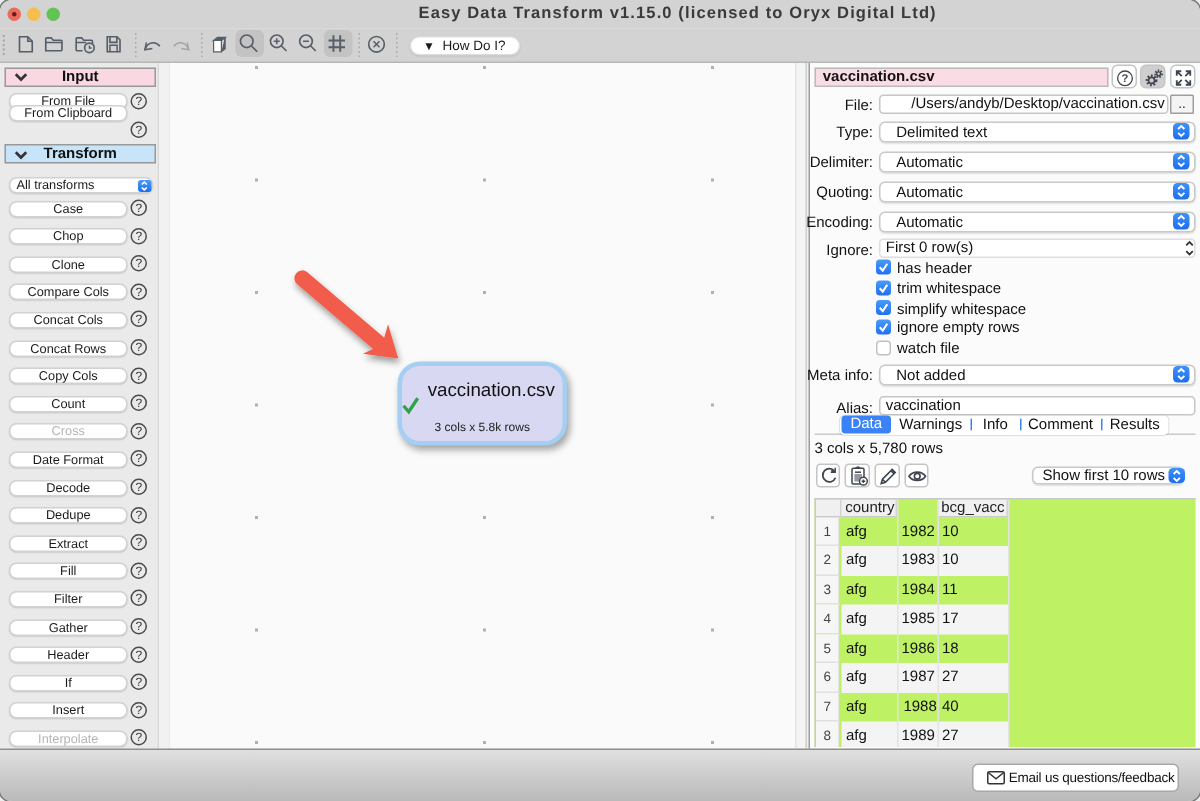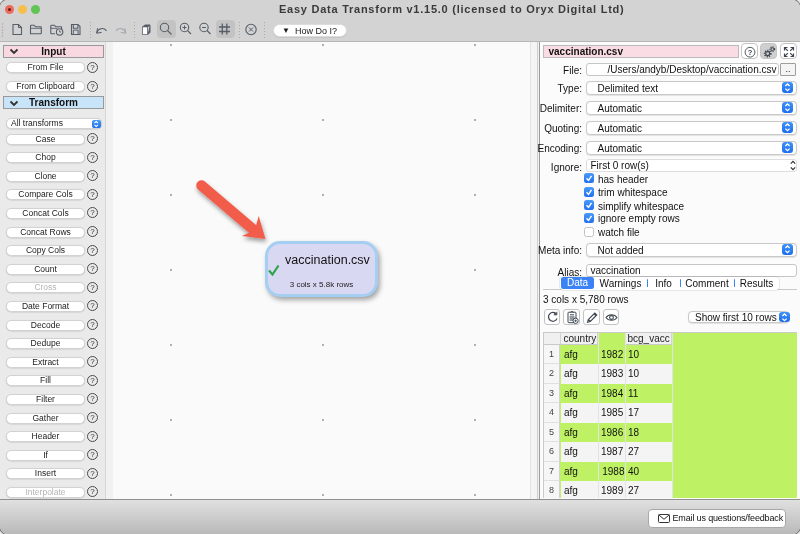--- a/index.html
+++ b/index.html
@@ -130,21 +130,21 @@
     <div class="tsep" style="left:264px;"></div>
     <div id="howdoi"><span style="font-size:8px;vertical-align:0.5px;">▼</span>&nbsp; How Do I?</div>
   </div>
 
   <div id="sidebar">
     <div class="shead" style="top:3px;background:#f9d8e2;"><svg width="10" height="8" style="left:5px;top:2px;" fill="none" stroke="#333" stroke-width="1.8">
           <path d="M1.5 1.5 l3.5 3.5 3.5-3.5"></path>
         </svg>Input</div>
     <div class="sbtn" style="top:20px;">From File</div>
       <div class="qm" style="top:19.5px;">?</div>
-    <div class="sbtn" style="top:39px;">From Clipboard</div>
+    <div class="sbtn" style="top:28px;">From Clipboard</div>
       <div class="qm" style="top:38.5px;">?</div>
     <div class="shead" style="top:54px;background:#c8e4f8;"><svg width="10" height="8" style="left:5px;top:2.5px;" fill="none" stroke="#333" stroke-width="1.8">
           <path d="M1.5 1.5 l3.5 3.5 3.5-3.5"></path>
         </svg>Transform</div>
     <div class="sbtn" style="top:75.5px;width:96px;text-align:left;padding-left:4px;">All transforms
       <span style="position:absolute;right:0.5px;top:1px;width:8.8px;height:8.2px;border-radius:2px;background:linear-gradient(#4a9bf8,#1d6ef0);">
           <svg width="8.5" height="8" style="left:0;top:0;" fill="none" stroke="#fff" stroke-width="1.1">
             <path d="M2.5 3 l1.7-1.6 1.7 1.6 M2.5 5 l1.7 1.6 1.7-1.6"></path>
           </svg>
         </span>

